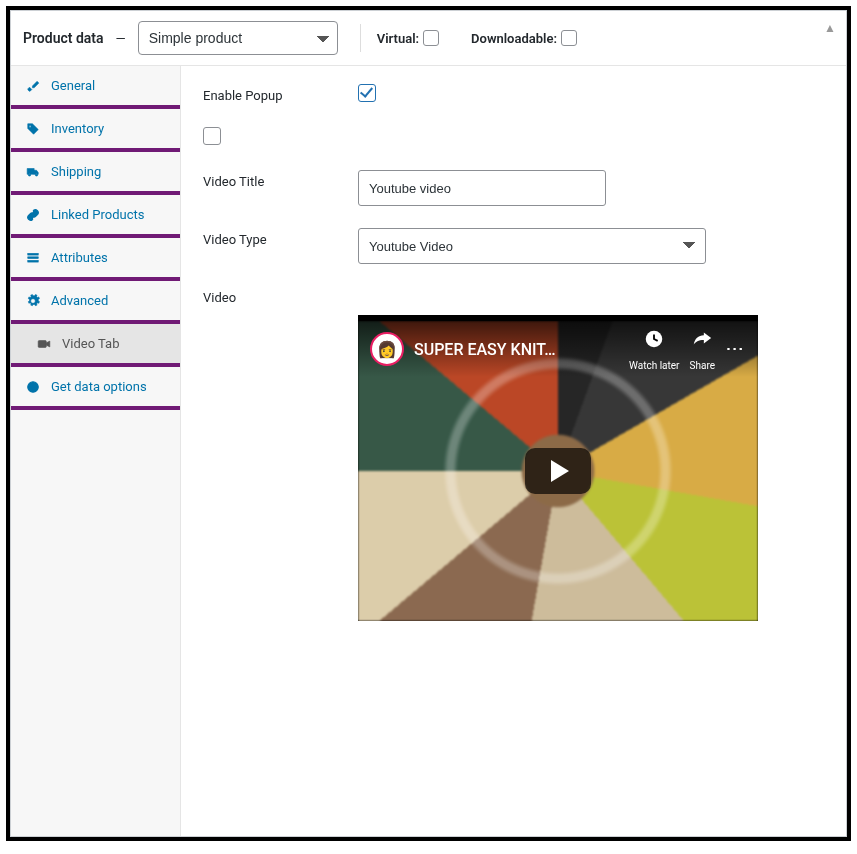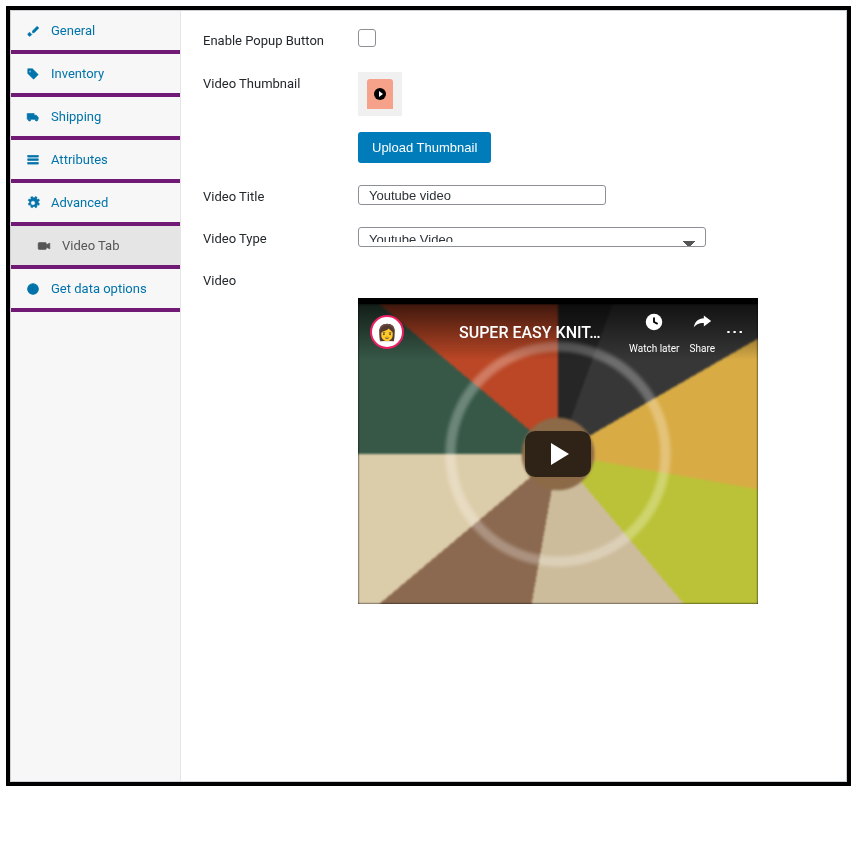--- a/index.html
+++ b/index.html
@@ -81,21 +81,21 @@
   .thumb-play::after {
     content: ""; border-left: 4px solid #fff; border-top: 3px solid transparent;
     border-bottom: 3px solid transparent; margin-left: 1px;
   }
   .btn-primary {
     display: inline-block; margin-top: 16px;
     background: #007cba; color: #fff; border: none;
     padding: 8px 14px; font-size: 13px; border-radius: 3px; cursor: pointer;
   }
   .text-input, .select-input {
-    width: 248px; height: 20px; padding: 4px 10px;
+    width: 248px; height: 36px; padding: 4px 10px;
     border: 1px solid #8c8f94; border-radius: 3px; font-size: 13px;
     color: #2c3338; background: #fff;
   }
   .select-input {
     width: 348px; appearance: none; -webkit-appearance: none;
     background-image: linear-gradient(45deg, transparent 49%, #555 50%), linear-gradient(-45deg, transparent 49%, #555 50%);
     background-position: right 16px top 13px, right 10px top 13px;
     background-size: 6px 6px, 6px 6px; background-repeat: no-repeat;
     padding-right: 30px;
   }
@@ -107,21 +107,21 @@
     height: 56px; display: flex; align-items: center; gap: 10px;
     padding: 0 12px; color: #fff;
     background: linear-gradient(#000a, #0000);
     position: absolute; width: 400px;
   }
   .avatar {
     width: 34px; height: 34px; border-radius: 50%; background: #fff;
     border: 2px solid #e91e63; display: flex; align-items: center; justify-content: center;
     font-size: 16px;
   }
-  .vid-title { font-size: 16px; font-weight: 500; flex: 1; overflow: hidden; white-space: nowrap; margin-left: 45px; }
+  .vid-title { font-size: 16px; font-weight: 500; flex: 1; overflow: hidden; white-space: nowrap; }
   .vid-btn { display: flex; flex-direction: column; align-items: center; font-size: 10px; gap: 10px; }
   .vid-btn svg { width: 22px; height: 22px; fill: #fff; }
   .vid-menu { font-size: 18px; letter-spacing: 1px; writing-mode: vertical-rl; }
   .video-body { position: relative; height: 300px; overflow: hidden; }
   .hats-bg {
     position: absolute; inset: 0;
     background:
       radial-gradient(circle at 50% 50%, #8b6b4a 0 14%, transparent 15%),
       conic-gradient(from 20deg at 50% 50%,
         #3a3a3a 0 40deg,
@@ -149,20 +149,38 @@
     border-top: 11px solid transparent; border-bottom: 11px solid transparent;
     margin-left: 4px;
   }
   .video-black-bar { height: 6px; background: #000; }
 </style>
 </head>
 <body>
 
 <div class="outer-border">
 <div class="panel">
+  <div class="panel-header">
+    <span class="title">Product data</span>
+    <span class="dash">—</span>
+    <select>
+      <option>Simple product</option>
+    </select>
+    <span class="vsep"></span>
+    <label class="opt">
+      <span>Virtual:</span>
+      <input type="checkbox" style="">
+    </label>
+    <span style="width:12px"></span>
+    <label class="opt">
+      <span>Downloadable:</span>
+      <input type="checkbox" style="">
+    </label>
+    <span class="collapse-caret">▲</span>
+  </div>
 
   <div class="body">
     <div class="tabs">
       <div class="tab">
         <span class="ico">
               <svg viewBox="0 0 24 24">
                 <path d="M22 7l-3-3-8 8v3h3l8-8zM3 17c0 2 2 4 4 4l3-3-4-4-3 3z"></path>
               </svg>
             </span>
         <span>General</span>
@@ -175,20 +193,28 @@
             </span>
         <span>Inventory</span>
       </div>
       <div class="tab">
         <span class="ico">
               <svg viewBox="0 0 24 24">
                 <path d="M2 6h12v10H2zM14 9h4l3 4v3h-7zM6 19a2 2 0 100-4 2 2 0 000 4zm12 0a2 2 0 100-4 2 2 0 000 4z"></path>
               </svg>
             </span>
         <span>Shipping</span>
+      </div>
+      <div class="tab">
+        <span class="ico">
+              <svg viewBox="0 0 24 24" fill="none" stroke-width="2">
+                <path d="M10 14a5 5 0 007 0l3-3a5 5 0 00-7-7l-1 1M14 10a5 5 0 00-7 0l-3 3a5 5 0 007 7l1-1"></path>
+              </svg>
+            </span>
+        <span>Linked Products</span>
       </div>
       <div class="tab">
         <span class="ico">
               <svg viewBox="0 0 24 24">
                 <rect x="3" y="4" width="18" height="3"></rect>
                 <rect x="3" y="10" width="18" height="3"></rect>
                 <rect x="3" y="16" width="18" height="3"></rect>
               </svg>
             </span>
         <span>Attributes</span>
@@ -216,33 +242,25 @@
                 <circle cx="12" cy="12" r="9"></circle>
                 <path d="M12 7v10M7 12h10"></path>
               </svg>
             </span>
         <span>Get data options</span>
       </div>
     </div>
 
     <div class="content">
       <div class="row">
-        <div class="label">Enable Popup Button</div>
+        <div class="label">Enable Popup</div>
+        <div class="field"><input type="checkbox" class="chk" checked="" style=""></div>
+      </div>
+      <div class="row">
         <div class="field"><input type="checkbox" class="chk" style=""></div>
-      </div>
-      <div class="row">
-        <div class="label">Video Thumbnail</div>
-        <div class="field">
-          <div class="thumb-box">
-            <div class="thumb-inner">
-              <div class="thumb-play"></div>
-            </div>
-          </div>
-          <button class="btn-primary">Upload Thumbnail</button>
-        </div>
       </div>
       <div class="row">
         <div class="label">Video Title</div>
         <div class="field">
           <input class="text-input" type="text" value="Youtube video" style="">
         </div>
       </div>
       <div class="row">
         <div class="label">Video Type</div>
         <div class="field">

